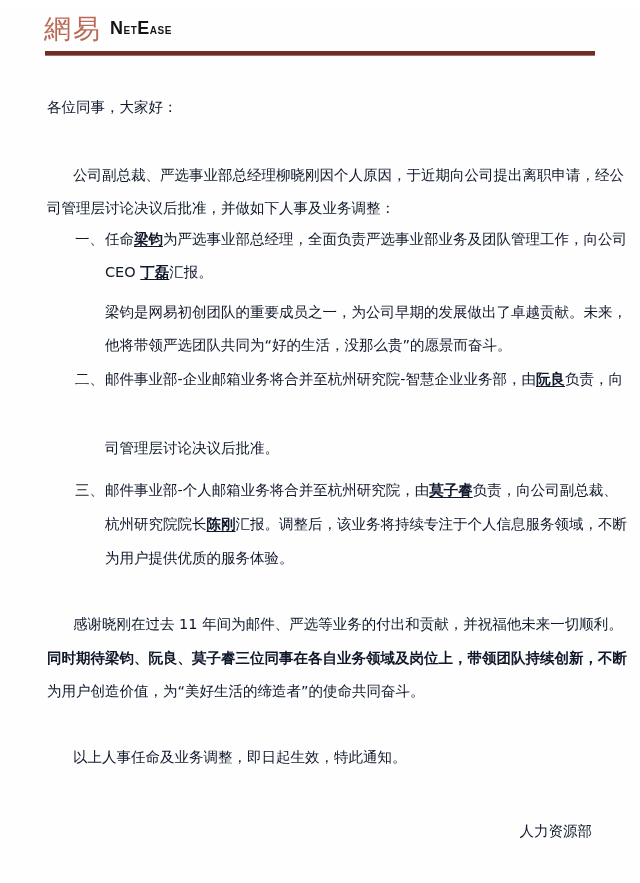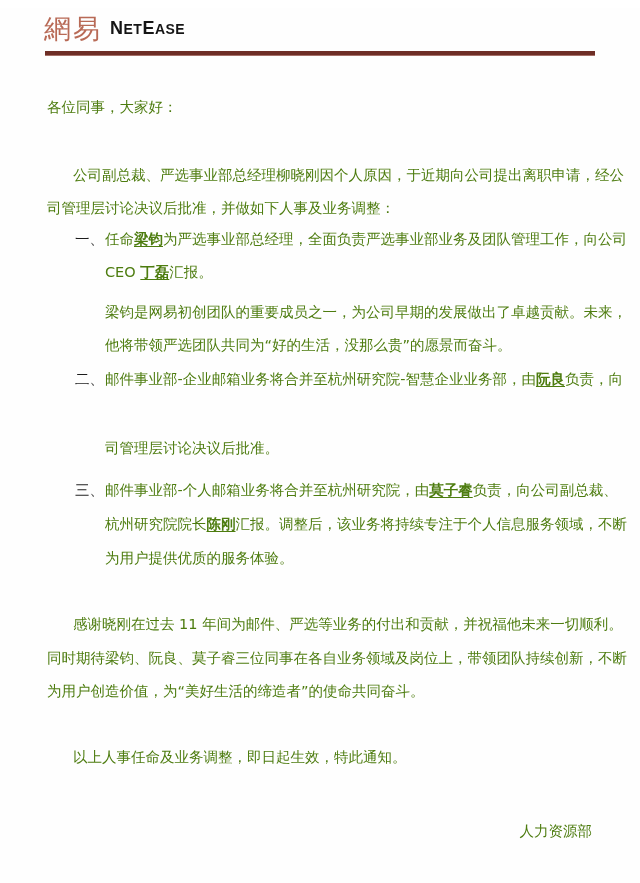--- a/index.html
+++ b/index.html
@@ -41,37 +41,37 @@
     .logo-en {
       margin-left: 8px;
       font-family: "Liberation Sans", sans-serif;
       font-weight: bold;
       font-size: 18px;
       color: #151515;
       letter-spacing: 0.5px;
       line-height: 1;
     }
     .logo-en .small-caps {
-      font-size: 14px;
+      font-size: 10px;
     }
     .header-rule {
       position: absolute;
       left: 45px;
       top: 43px;
       width: 550px;
       height: 4px;
       background: #6e2e26;
       box-shadow: 0 1px 0 #a67068;
     }
     .text {
       position: absolute;
       font-size: 14.5px;
       line-height: 33px;
       white-space: nowrap;
-      color: #4d7c0f;
+      color: #0f172a;
     }
     .u {
       text-decoration: underline;
       font-weight: bold;
       text-underline-offset: 2px;
     }
     .marker {
       position: absolute;
       font-size: 14.5px;
       line-height: 33px;
@@ -112,21 +112,21 @@
   <div class="marker" style="left:75px; top:355px;">二、</div>
   <div class="text" style="left:105px; top:355px;"><span>邮件事业部-企业邮箱业务将合并至杭州研究院-智慧企业业务部，由</span><span class="u">阮良</span><span>负责，向</span></div>
   <div class="text" style="left:105px; top:424px;">司管理层讨论决议后批准。</div>
 
   <div class="marker" style="left:75px; top:466px;">三、</div>
   <div class="text" style="left:105px; top:466px;"><span>邮件事业部-个人邮箱业务将合并至杭州研究院，由</span><span class="u">莫子睿</span><span>负责，向公司副总裁、</span></div>
   <div class="text" style="left:105px; top:500px;"><span>杭州研究院院长</span><span class="u">陈刚</span><span>汇报。调整后，该业务将持续专注于个人信息服务领域，不断</span></div>
   <div class="text" style="left:105px; top:534px;">为用户提供优质的服务体验。</div>
 
   <div class="text" style="left:73px; top:600px;">感谢晓刚在过去 11 年间为邮件、严选等业务的付出和贡献，并祝福他未来一切顺利。</div>
-  <div class="text" style="left:47px; top:634px;">同时期待梁钧、阮良、莫子睿三位同事在各自业务领域及岗位上，带领团队持续创新，不断</div>
+  <div class="text" style="left:47px; top:634px;font-weight:bold;">同时期待梁钧、阮良、莫子睿三位同事在各自业务领域及岗位上，带领团队持续创新，不断</div>
   <div class="text" style="left:73px; top:733px;">以上人事任命及业务调整，即日起生效，特此通知。</div>
 
   <div class="text" style="left:47px; top:667px;">为用户创造价值，为“美好生活的缔造者”的使命共同奋斗。</div>
 
   <div class="text" style="right:48px; top:807px;">人力资源部</div>
   <div class="text" style="right:48px; top:845px;margin-top:28px;">2019 年 10 月 28 日</div>
 
   <div class="bottom-shadow"></div>
 </div>
 

